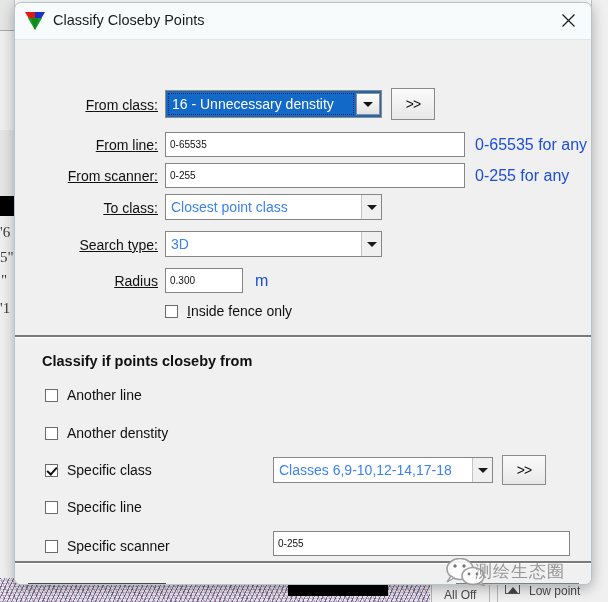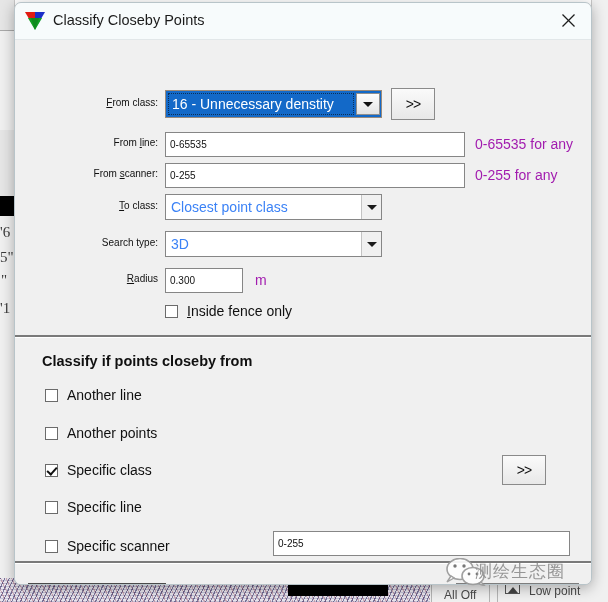--- a/index.html
+++ b/index.html
@@ -167,29 +167,30 @@
     position: absolute;
     left: 0;
     width: 578px;
     height: 1px;
     background: #ffffff;
   }
 
   
   .lbl {
     position: absolute;
-    font-size: 10px;
+    font-size: 14px;
     color: #101010;
     white-space: nowrap;
     text-align: right;
+    text-decoration: underline;
   }
   .hint {
     position: absolute;
-    font-size: 14px;
-    color: #a21caf;
+    font-size: 16px;
+    color: #1d4ed8;
     white-space: nowrap;
   }
   u.ak { text-decoration: underline; }
 
   .txtbox {
     position: absolute;
     background: #ffffff;
     border: 1px solid #868686;
     box-sizing: border-box;
     font-size: 10px;
@@ -447,26 +448,30 @@
 
     <div class="section-head" style="left:27px; top:313px;">Classify if points closeby from</div>
 
     <div class="cbrow" style="left:30px; top:347px;">
       <span class="cbox"></span>
       <span class="cblabel">Another line</span>
     </div>
 
     <div class="cbrow" style="left:30px; top:385px;">
       <span class="cbox"></span>
-      <span class="cblabel">Another points</span>
+      <span class="cblabel">Another denstity</span>
     </div>
 
     <div class="cbrow" style="left:30px; top:422px;">
       <span class="cbox checked"></span>
       <span class="cblabel">Specific class</span>
+    </div>
+    <div class="combo" style="left:258px; top:417px; width:220px; height:26px;">
+      <div class="cval">Classes 6,9-10,12-14,17-18</div>
+      <div class="carrow"></div>
     </div>
     <div class="btn chev" style="left:487px; top:415px; width:44px; height:30px;">&gt;&gt;</div>
 
     <div class="cbrow" style="left:30px; top:459px;">
       <span class="cbox"></span>
       <span class="cblabel">Specific line</span>
     </div>
 
     <div class="cbrow" style="left:30px; top:498px;">
       <span class="cbox"></span>

